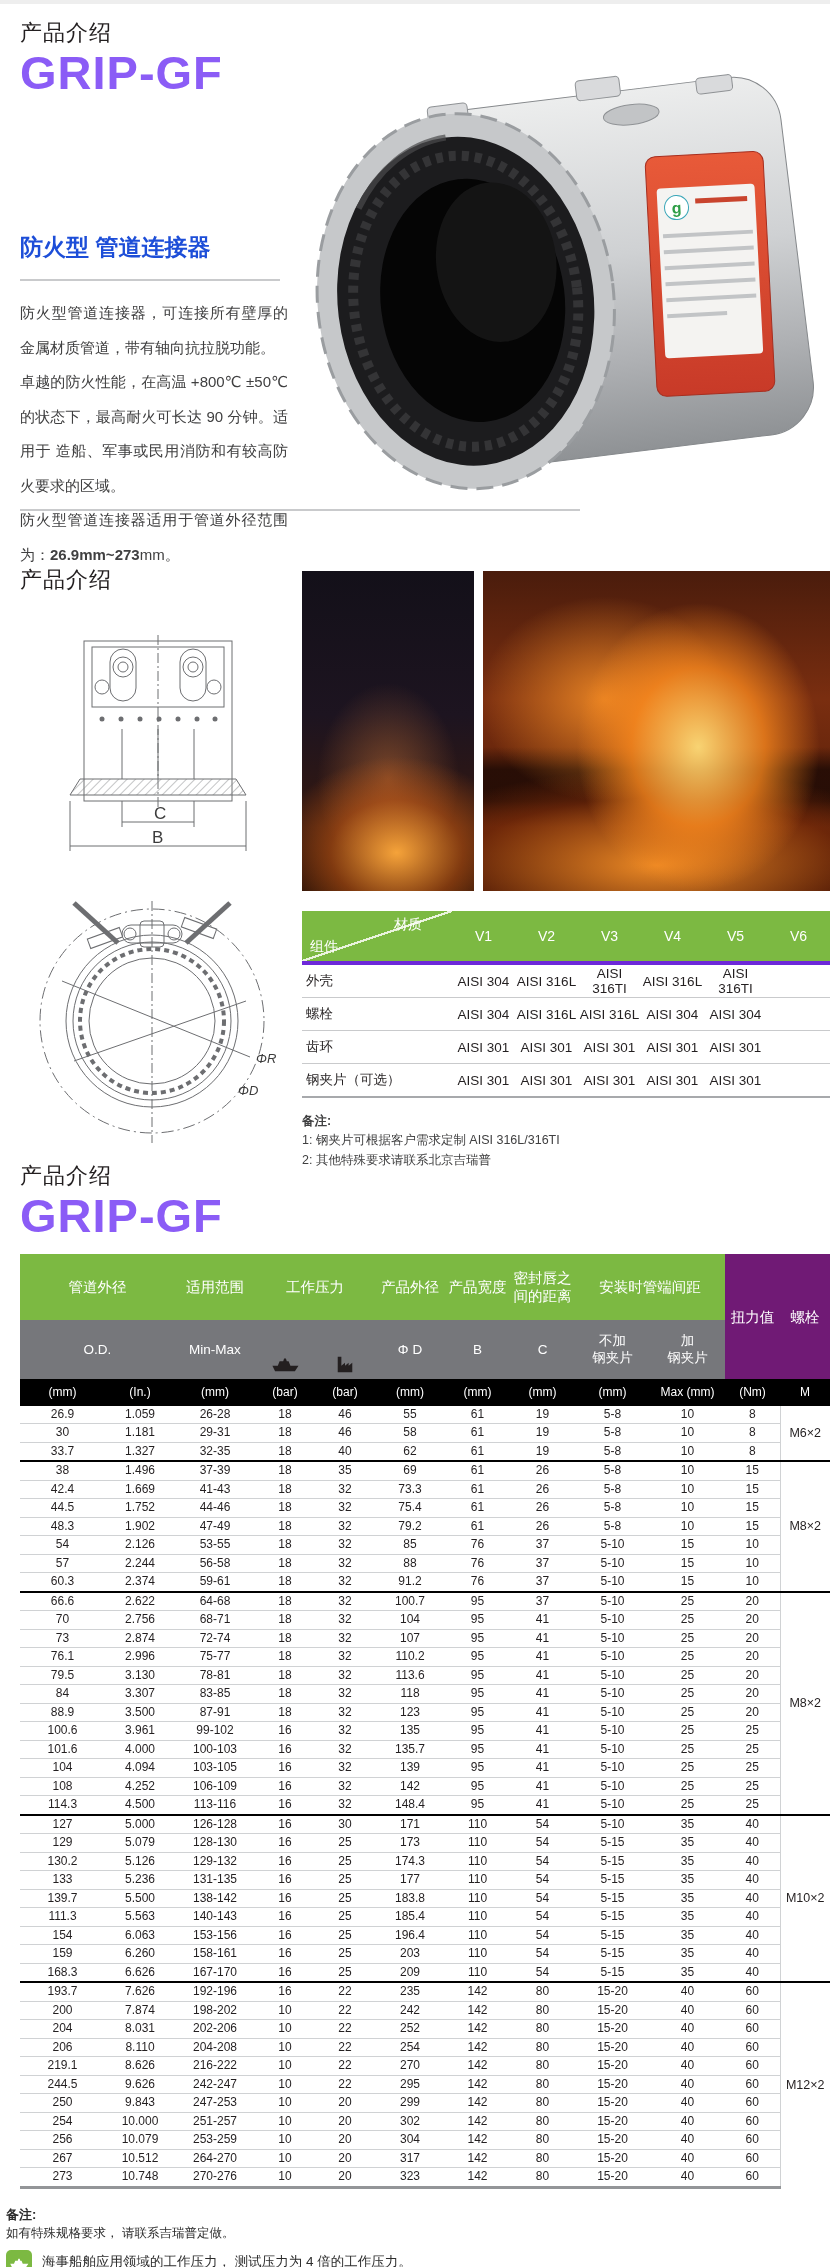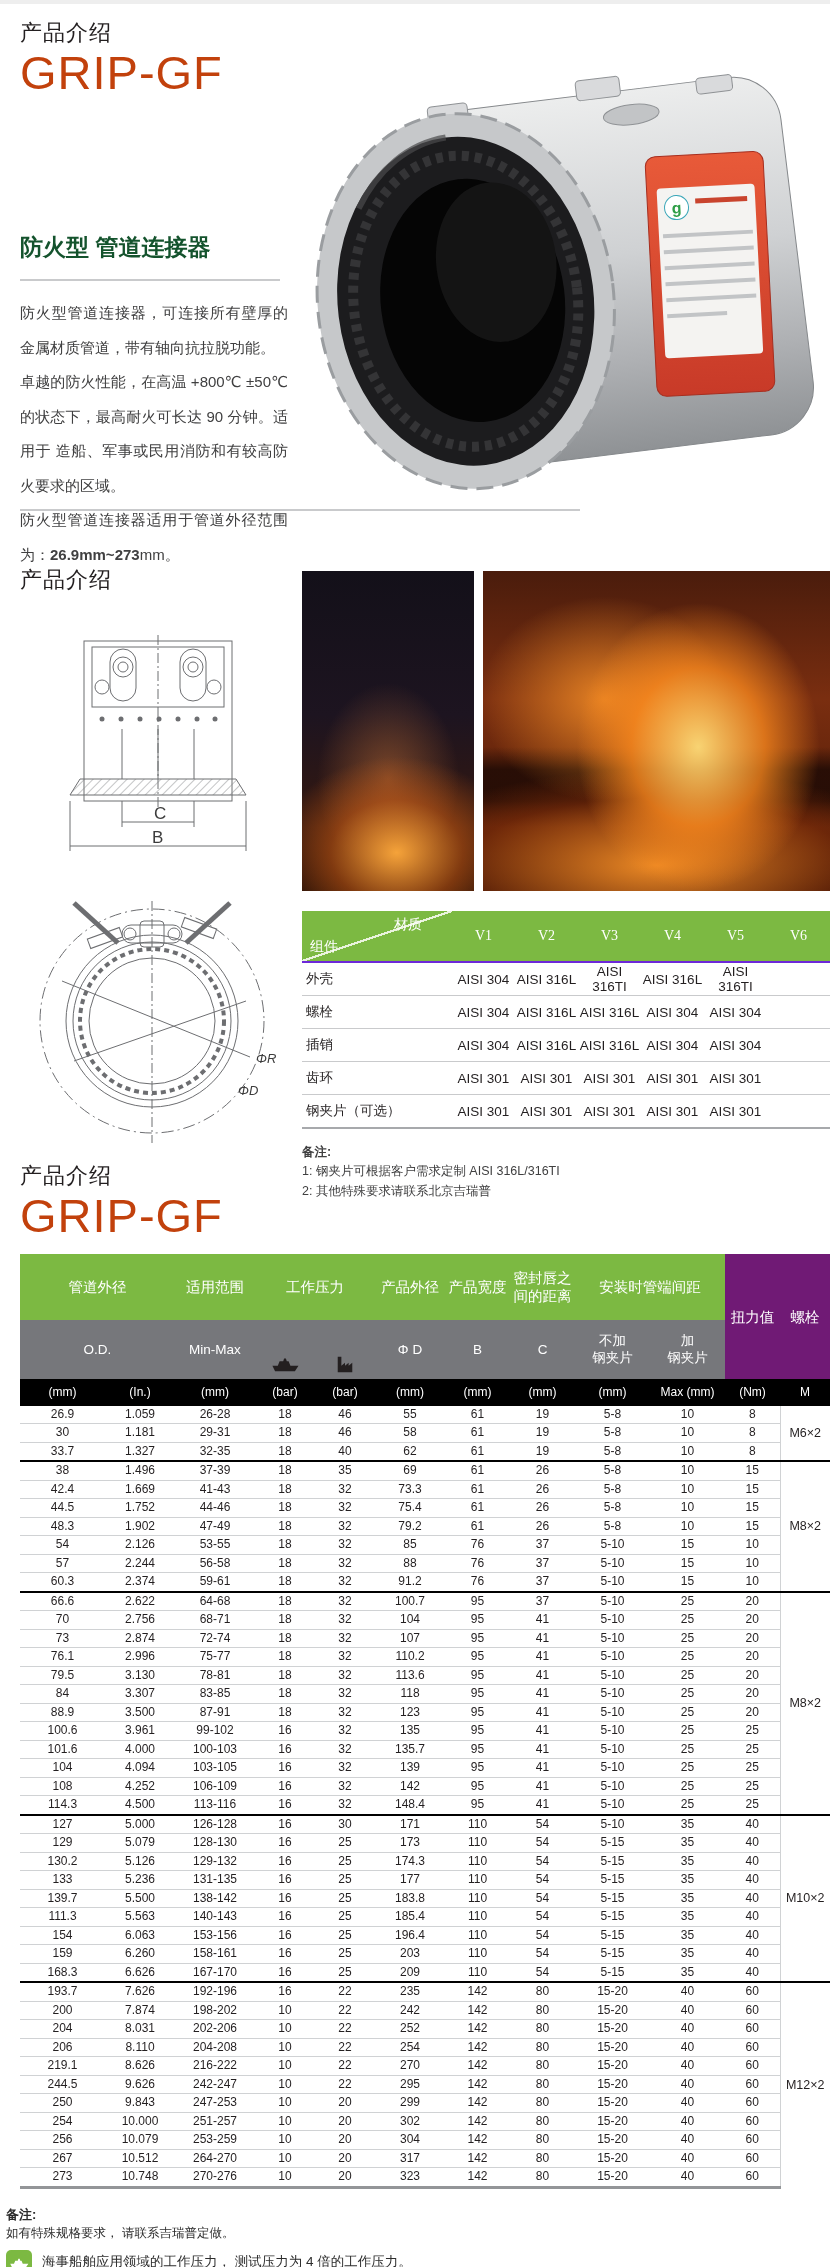--- a/index.html
+++ b/index.html
@@ -1,25 +1,25 @@
 <!DOCTYPE html>
 <html><head>
 <meta charset="utf-8">
 <style>
   html,body{margin:0;padding:0;background:#fff;}
   body{width:830px;font-family:"Liberation Sans","DejaVu Sans",sans-serif;color:#231f20;
        border-top:4px solid #eee;border-bottom:4px solid #eee;}
   .page{position:relative;width:830px;}
   .eyebrow{font-size:22px;color:#231f20;letter-spacing:1px;}
-  .brand{font-size:47px;font-weight:normal;color:#c2410c;letter-spacing:1px;line-height:1.05;}
+  .brand{font-size:47px;font-weight:bold;color:#8b5cf6;letter-spacing:1px;line-height:1.05;}
   
   .sec1{position:relative;height:545px;}
   .sec1 .head{position:absolute;left:20px;top:14px;}
   .product-photo{position:absolute;left:300px;top:50px;width:530px;height:470px;}
-  .subtitle{position:absolute;left:20px;top:228px;font-size:23px;font-weight:bold;color:#14532d;}
+  .subtitle{position:absolute;left:20px;top:228px;font-size:23px;font-weight:bold;color:#1d4ed8;}
   .rule1{position:absolute;left:20px;top:275px;width:260px;height:2px;background:#c9cacc;}
   .para-block{position:absolute;left:20px;top:292px;width:268px;font-size:15px;line-height:2.3;
               text-align:justify;color:#404041;}
   .para-block p{margin:0;}
   .rule2{position:absolute;left:20px;top:505px;width:560px;height:2px;background:#c9cacc;}
   
   .sec2{position:relative;height:600px;}
   .sec2 .head{position:absolute;left:20px;top:16px;}
   .drawings{position:absolute;left:22px;top:80px;width:272px;}
   .fire-photos{position:absolute;left:302px;top:22px;width:528px;height:320px;display:flex;gap:9px;}
@@ -31,21 +31,21 @@
   .fire2{flex:1;height:320px;
     background:
       radial-gradient(ellipse 35% 45% at 62% 55%,rgba(255,220,120,.95),rgba(255,140,30,.75) 55%,rgba(0,0,0,0) 100%),
       radial-gradient(ellipse 45% 40% at 35% 40%,rgba(255,150,40,.8),rgba(0,0,0,0) 80%),
       radial-gradient(ellipse 80% 30% at 50% 92%,rgba(255,150,40,.9),rgba(140,50,10,.5) 70%,rgba(0,0,0,0) 100%),
       linear-gradient(rgba(0,0,0,0) 55%,rgba(30,10,5,.85) 62%,rgba(30,10,5,.85) 72%,rgba(0,0,0,0) 80%),
       linear-gradient(#4a1c0c 0%,#7a2e10 40%,#5a2009 75%,#2a0f06 100%);}
   .mat-wrap{position:absolute;left:302px;top:362px;width:528px;}
   table.mat{width:100%;border-collapse:collapse;table-layout:fixed;font-size:13.5px;}
   table.mat th{background:#7cb942;color:#fff;font-weight:normal;height:48px;font-size:14px;}
-  table.mat thead tr{border-bottom:2px solid #6d28d9;font-family:Liberation Serif, serif;}
+  table.mat thead tr{border-bottom:4px solid #6d28d9;}
   table.mat td{text-align:center;height:30px;border-bottom:1px solid #c9cacc;color:#231f20;}
   table.mat td.lbl{text-align:left;padding-left:4px;}
   table.mat tr:last-child td{border-bottom:2px solid #a7a9ac;}
   .corner{position:relative;}
   .corner .diag{position:absolute;inset:0;
     background:linear-gradient(to bottom right,rgba(0,0,0,0) calc(50% - 1px),#eaf3dd calc(50% - 1px),#eaf3dd calc(50% + 1px),rgba(0,0,0,0) calc(50% + 1px));}
   .corner .ct{position:absolute;top:5px;right:30px;font-size:14px;}
   .corner .cb{position:absolute;bottom:5px;left:8px;font-size:14px;}
   .mat-notes{margin-top:14px;font-size:12.5px;line-height:1.55;color:#404041;}
   .mat-notes .t{font-weight:bold;}
@@ -232,29 +232,20 @@
               <td class="lbl">外壳</td>
               <td>AISI 304</td>
               <td>AISI 316L</td>
               <td>AISI 316TI</td>
               <td>AISI 316L</td>
               <td>AISI 316TI</td>
               <td></td>
             </tr>
             <tr>
               <td class="lbl">螺栓</td>
-              <td>AISI 304</td>
-              <td>AISI 316L</td>
-              <td>AISI 316L</td>
-              <td>AISI 304</td>
-              <td>AISI 304</td>
-              <td></td>
-            </tr>
-            <tr>
-              <td class="lbl">插销</td>
               <td>AISI 304</td>
               <td>AISI 316L</td>
               <td>AISI 316L</td>
               <td>AISI 304</td>
               <td>AISI 304</td>
               <td></td>
             </tr>
             <tr>
               <td class="lbl">齿环</td>
               <td>AISI 301</td>

